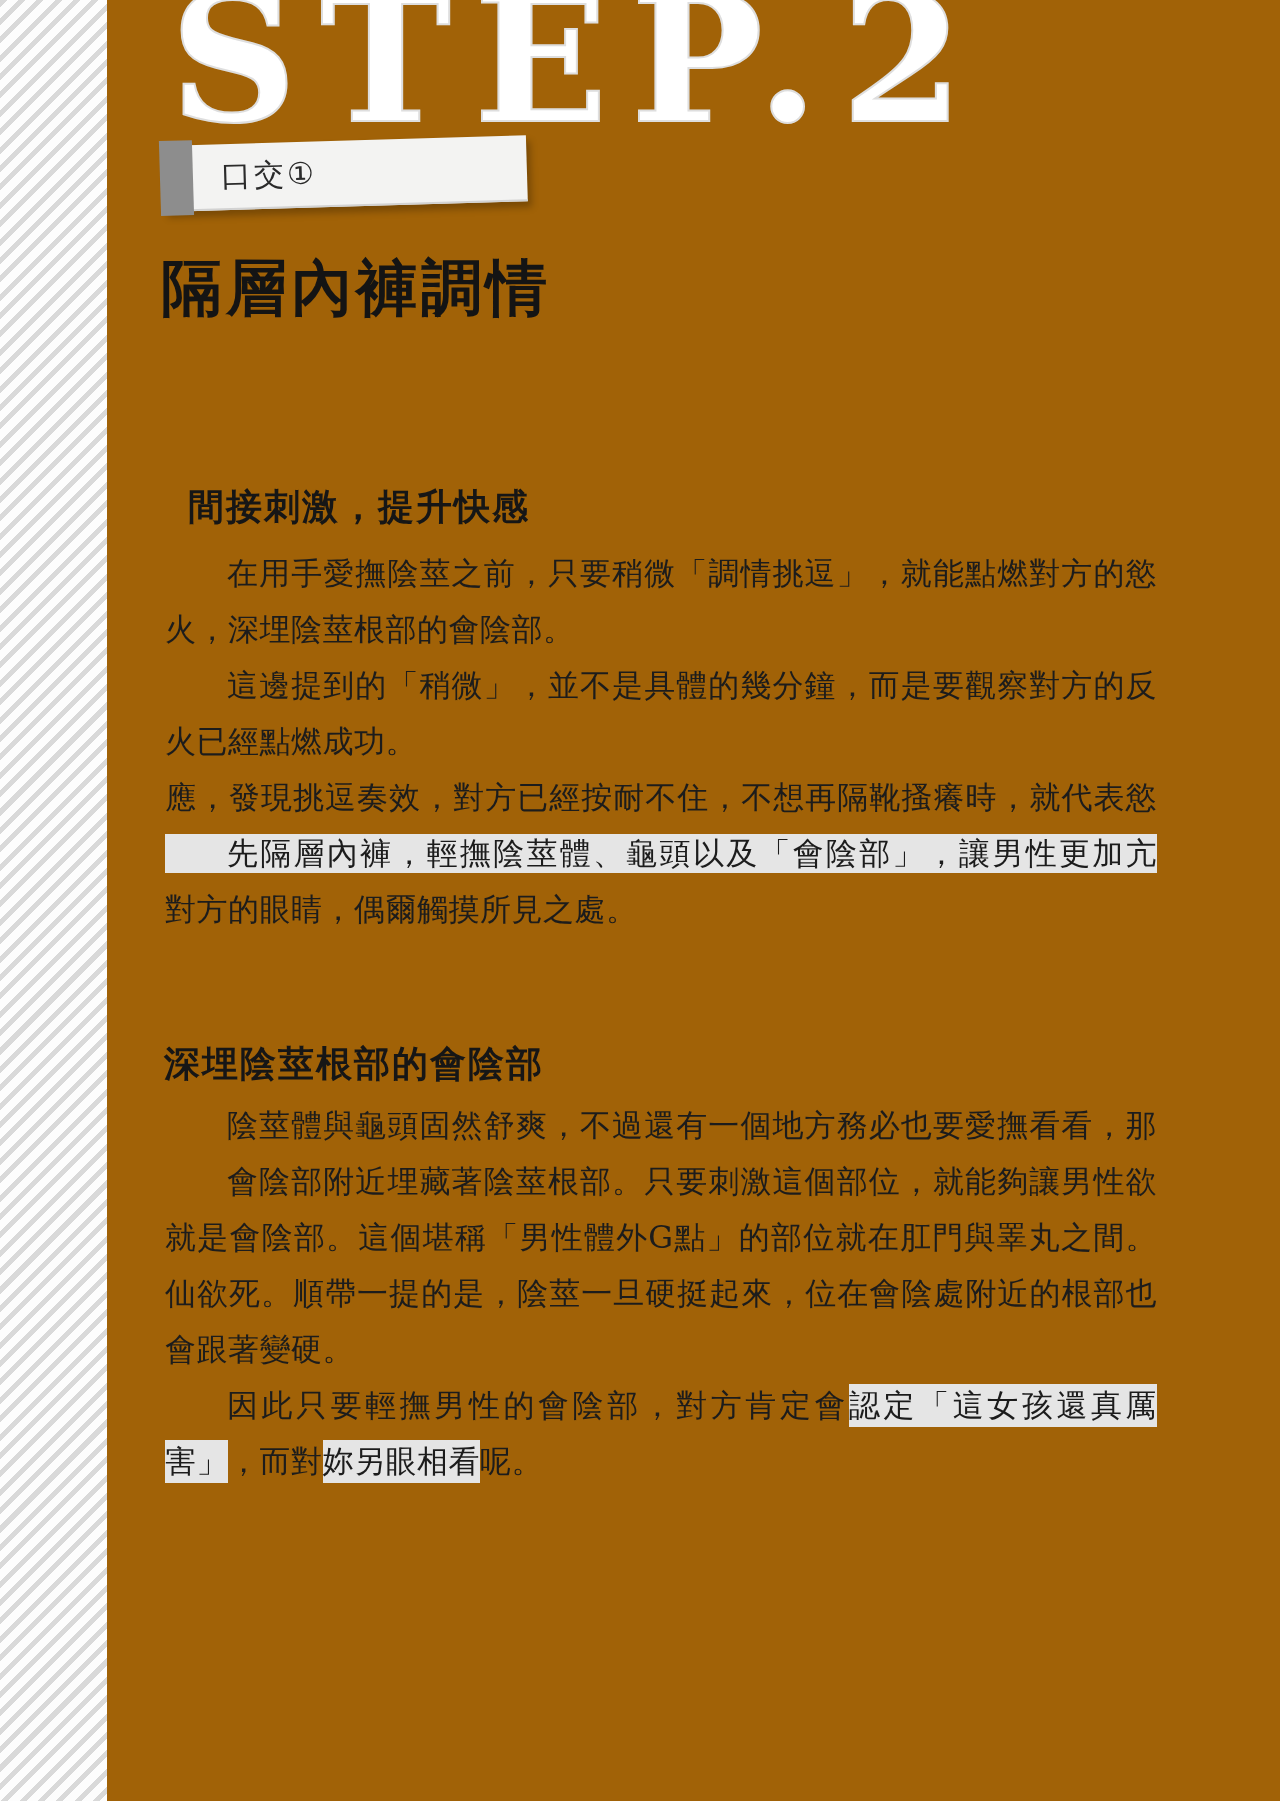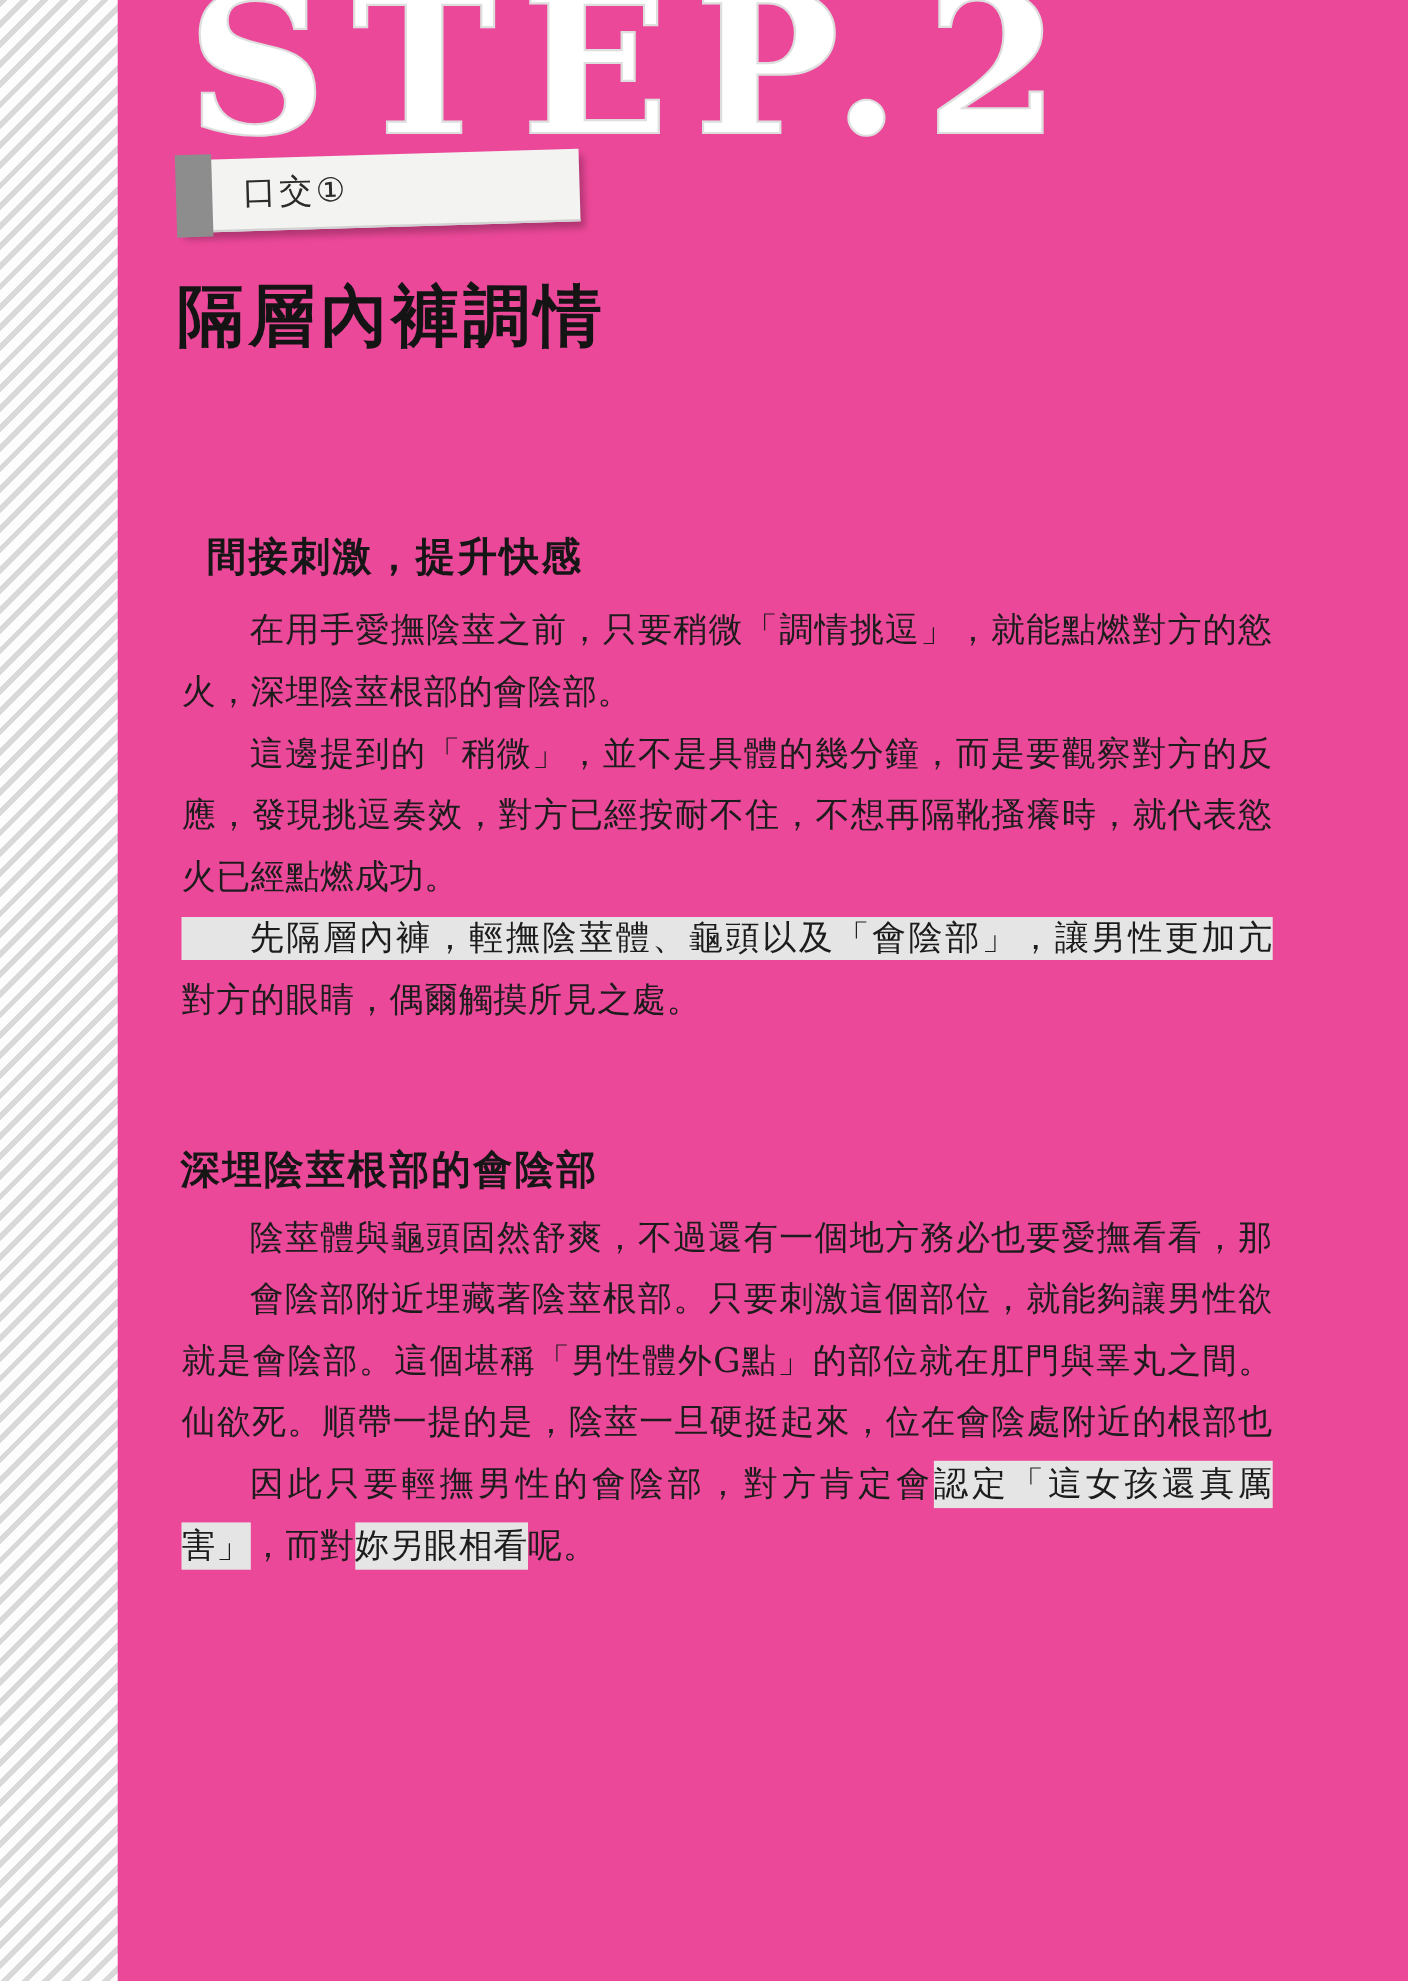--- a/index.html
+++ b/index.html
@@ -1,19 +1,19 @@
 <!DOCTYPE html>
 <html><head>
 <meta charset="utf-8">
 <style>
   html,body{margin:0;padding:0;background:#e9e9e9;}
   .page{
     position:relative;
     width:1280px;height:1801px;
-    background:#ec4899;
+    background:#a16207;
     overflow:hidden;
     font-family:"DejaVu Serif","Liberation Serif",serif;
     color:#1c1c1c;
   }
   
   .stripes{
     position:absolute;left:0;top:0;width:107px;height:100%;
     background:repeating-linear-gradient(135deg,
       #d9d9d9 0px,#d9d9d9 5px,#fdfdfd 5px,#fdfdfd 13px);
   }
@@ -109,31 +109,32 @@
   </div>
 
   <h1 class="title">隔層內褲調情</h1>
 
   <h2 class="h-sec h1">間接刺激，提升快感</h2>
 
   <div class="body-block b1">
     <div class="line full indent">在用手愛撫陰莖之前，只要稍微「調情挑逗」，就能點燃對方的慾</div>
     <div class="line">火，深埋陰莖根部的會陰部。</div>
     <div class="line full indent">這邊提到的「稍微」，並不是具體的幾分鐘，而是要觀察對方的反</div>
+    <div class="line">火已經點燃成功。</div>
     <div class="line full">應，發現挑逗奏效，對方已經按耐不住，不想再隔靴搔癢時，就代表慾</div>
-    <div class="line">火已經點燃成功。</div>
     <div class="line full indent hl-band">先隔層內褲，輕撫陰莖體、龜頭以及「會陰部」，讓男性更加亢</div>
     <div class="line">對方的眼睛，偶爾觸摸所見之處。</div>
   </div>
 
   <h2 class="h-sec h2">深埋陰莖根部的會陰部</h2>
 
   <div class="body-block b2">
     <div class="line full indent">陰莖體與龜頭固然舒爽，不過還有一個地方務必也要愛撫看看，那</div>
     <div class="line full indent">會陰部附近埋藏著陰莖根部。只要刺激這個部位，就能夠讓男性欲</div>
     <div class="line full">就是會陰部。這個堪稱「男性體外G點」的部位就在肛門與睪丸之間。</div>
     <div class="line full">仙欲死。順帶一提的是，陰莖一旦硬挺起來，位在會陰處附近的根部也</div>
+    <div class="line">會跟著變硬。</div>
     <div class="line full indent"><span>因此只要輕撫男性的會陰部，對方肯定會</span><span class="hl">認定「這女孩還真厲</span></div>
     <div class="line"><span class="hl">害」</span><span>，而對</span><span class="hl">妳另眼相看</span><span>呢。</span></div>
   </div>
 
 
 </div>
 
 </body></html>

